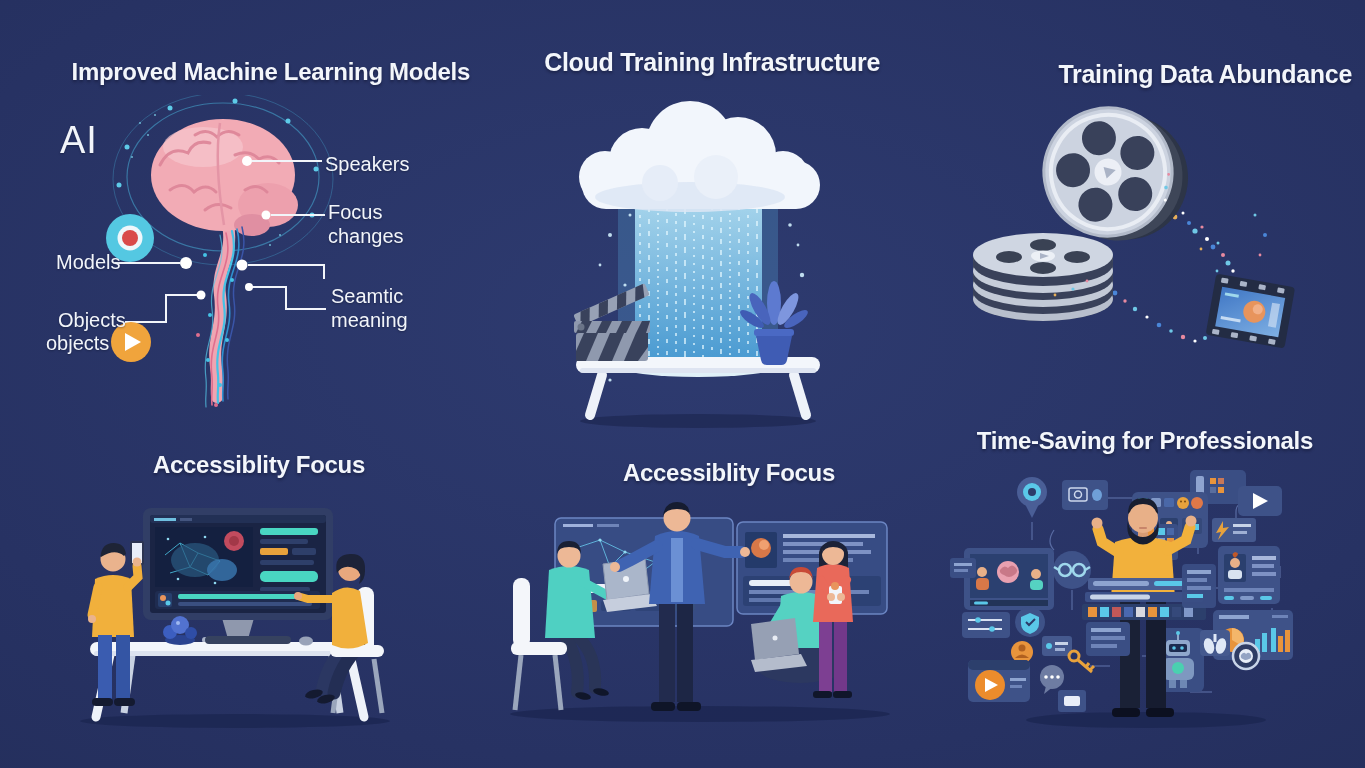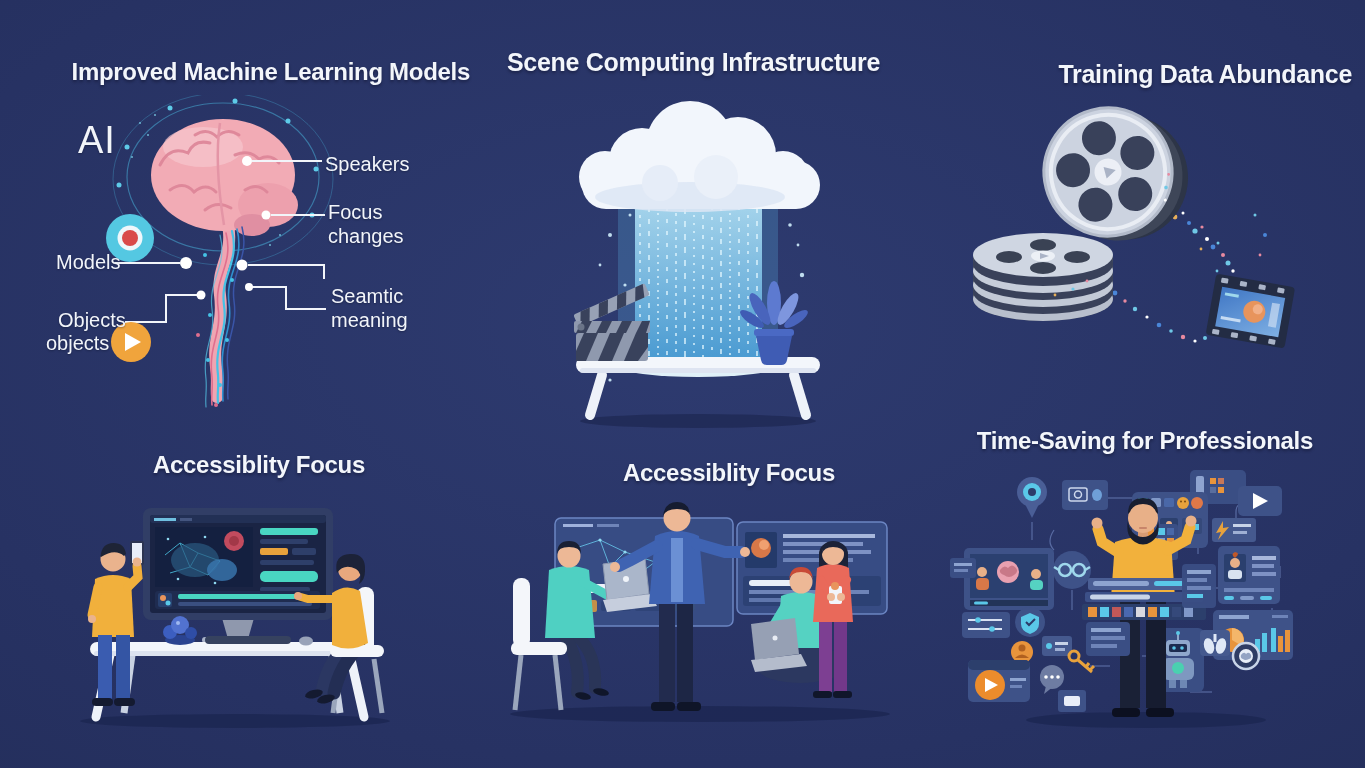--- a/index.html
+++ b/index.html
@@ -24,21 +24,21 @@
   }
   .ai{font-size:38px;font-weight:500;letter-spacing:1px;}
   .ill{position:absolute;}
 </style>
 </head>
 <body>
 
 <div class="stage">
 
   <div class="ptitle t1">Improved Machine Learning Models</div>
-  <div class="ptitle t2">Scene Computing Infrastructure</div>
+  <div class="ptitle t2">Cloud Training Infrastructure</div>
   <div class="ptitle t3">Training Data Abundance</div>
   <div class="ptitle t4">Accessiblity Focus</div>
   <div class="ptitle t5">Accessiblity Focus</div>
   <div class="ptitle t6">Time-Saving for Professionals</div>
 
   <svg class="ill" style="left:20px;top:95px" width="440" height="315" viewBox="0 0 440 315">
 
     <g>
       <ellipse cx="203" cy="82" rx="96" ry="74" fill="none" stroke="#4ab8e0" stroke-width="1.2" opacity="0.5"></ellipse>
       <ellipse cx="203" cy="84" rx="110" ry="86" fill="none" stroke="#4ab8e0" stroke-width="1" opacity="0.3"></ellipse>
@@ -120,21 +120,21 @@
       <circle cx="110" cy="143" r="24" fill="#54c8e2"></circle>
       <circle cx="110" cy="143" r="12.5" fill="#eef7fb"></circle>
       <circle cx="110" cy="143" r="8" fill="#d94a4a"></circle>
     </g>
     <g>
       <circle cx="111" cy="247" r="20" fill="#f0a43c"></circle>
       <path d="M105,238 L105,256 L121,247 Z" fill="#ffffff"></path>
     </g>
   </svg>
 
-  <div class="callout ai" style="left:78px;top:128px">AI</div>
+  <div class="callout ai" style="left:60px;top:128px">AI</div>
   <div class="callout" style="left:325px;top:152px">Speakers</div>
   <div class="callout" style="left:328px;top:200px;width:95px">Focus changes</div>
   <div class="callout" style="left:56px;top:250px">Models</div>
   <div class="callout" style="left:58px;top:308px">Objects</div>
   <div class="callout" style="left:46px;top:331px">objects</div>
   <div class="callout" style="left:331px;top:284px;width:100px">Seamtic meaning</div>
 
   <svg class="ill" style="left:540px;top:85px" width="320" height="345" viewBox="0 0 320 345">
     <defs>
       <linearGradient id="sg" x1="0" y1="0" x2="0" y2="1">

